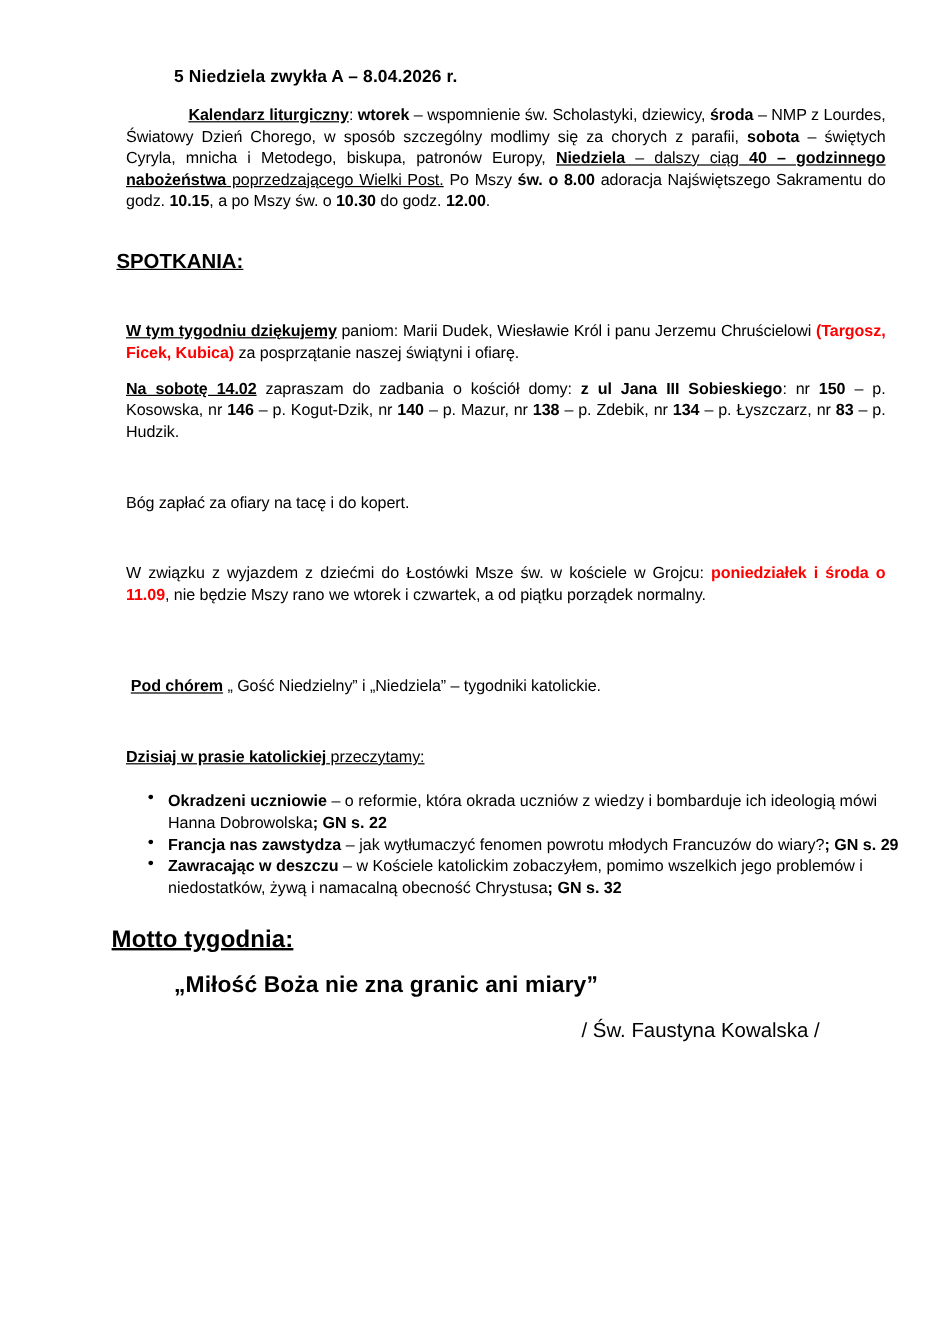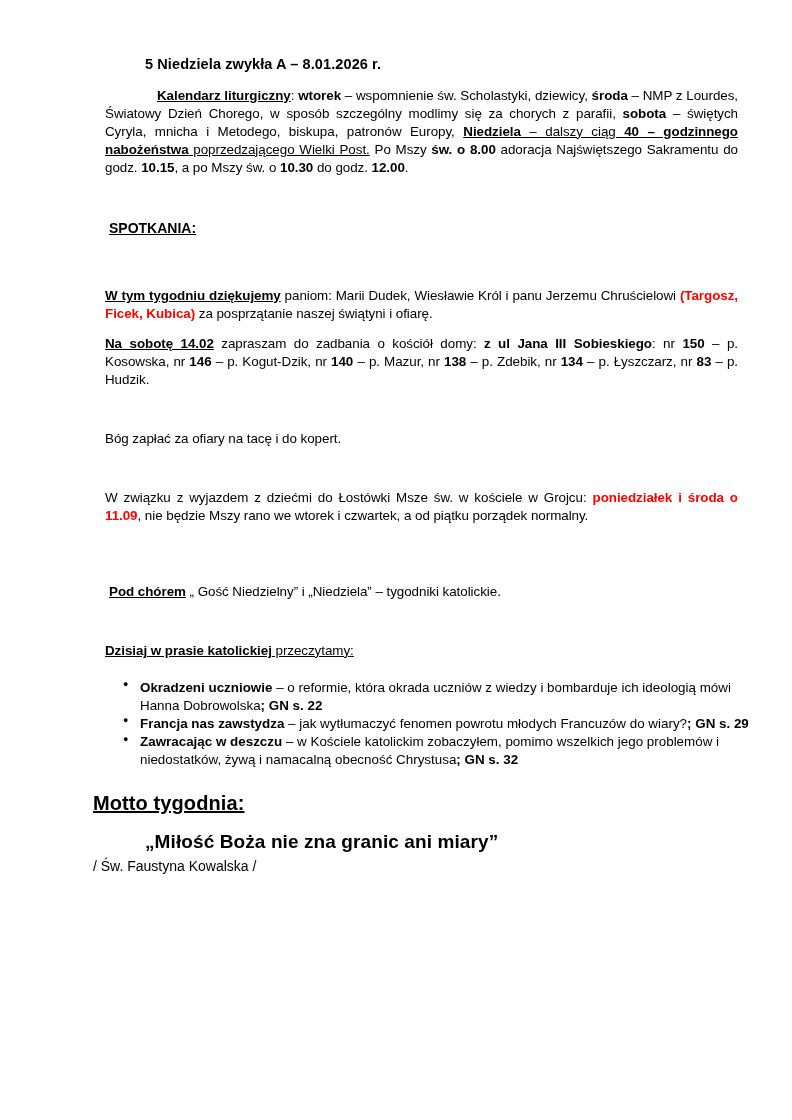--- a/index.html
+++ b/index.html
@@ -53,24 +53,24 @@
   .gap-lg { height: 17px; }
   .gap-xl { height: 21px; }
 
   b, .b { font-weight: bold; }
   .u  { text-decoration: underline; }
   .bu { font-weight: bold; text-decoration: underline; }
   .redb { color: #ff0000; font-weight: bold; }
 
   
   .section-head {
-    font-size: 14px;
+    font-size: 17px;
     font-weight: bold;
     text-decoration: underline;
-    margin: 16px;
+    margin: 4px;
     line-height: 1.35;
   }
 
   
   ul.bullets {
     margin: 0;
     padding: 0;
     list-style: none;
   }
   ul.bullets > li {
@@ -102,34 +102,34 @@
   }
   .motto-quote {
     font-size: 19px;
     font-weight: bold;
     margin: 0;
     padding-left: 52px;
     line-height: 1.3;
     letter-spacing: 0.1px;
   }
   .motto-author {
-    font-size: 14px;
-    margin: 0;
-    text-align: left;
+    font-size: 17px;
+    margin: 11px;
+    text-align: right;
     padding-right: 56px;
     line-height: 1.35;
   }
 </style>
 </head>
 <body>
 
 <div class="page">
   <div class="content">
 
-    <div class="doc-title">5 Niedziela zwykła A  – 8.01.2026 r.</div>
+    <div class="doc-title">5 Niedziela zwykła A  – 8.04.2026 r.</div>
 
     <p class="para indent">
       <span class="bu">Kalendarz  liturgiczny</span><span>:</span><span> </span><span class="b">wtorek</span><span> – wspomnienie św. Scholastyki, dziewicy, </span><span class="b">środa</span><span> – NMP z Lourdes, Światowy Dzień Chorego, w sposób szczególny modlimy się za chorych z parafii, </span><span class="b">sobota</span><span> – świętych Cyryla, mnicha i Metodego, biskupa, patronów Europy, </span><span class="bu">Niedziela</span><span class="u"> – dalszy ciąg </span><span class="bu">40 – godzinnego nabożeństwa</span><span class="u"> poprzedzającego Wielki Post.</span><span> Po Mszy </span><span class="b">św. o 8.00</span><span> adoracja Najświętszego Sakramentu do godz. </span><span class="b">10.15</span><span>, a po Mszy św. o </span><span class="b">10.30</span><span> do godz. </span><span class="b">12.00</span><span>.</span>
     </p>
 
     <div class="gap-md"></div>
 
     <p class="section-head">SPOTKANIA:</p>
 
     <div class="gap-sm"></div>

